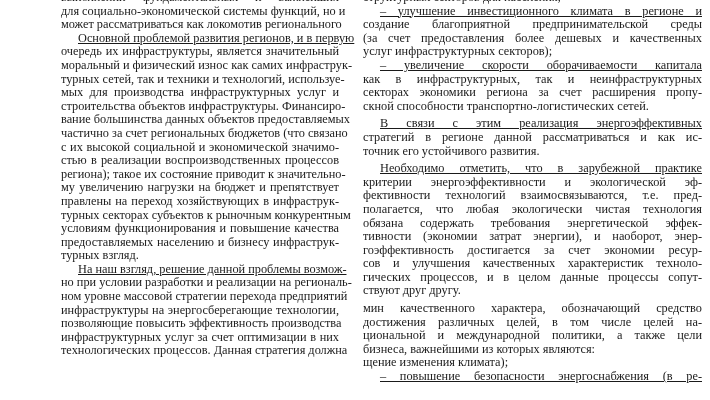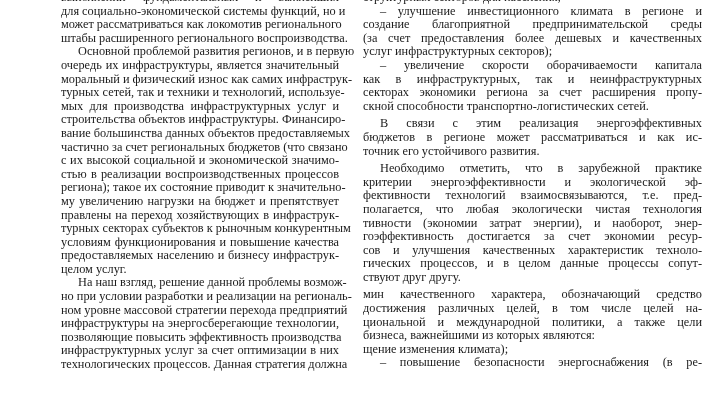--- a/index.html
+++ b/index.html
@@ -11,75 +11,75 @@
   }
   .col { position:absolute; top:0; }
   #left { left:61px; width:278px; top:-9px; }
   #right { left:363px; width:339px; top:-9px; }
   .line {
     height:13.6px; line-height:13.6px; font-size:12.3px;
     white-space:nowrap; text-align:justify; text-align-last:justify;
     overflow:visible;
   }
   .line.last { text-align-last:left; }
-  .line.indent { padding-left:17px; }
+  .line.indent { padding-left:17px;text-decoration:underline; }
   .gap { height:4px; }
 </style>
 </head>
 <body>
 
 <div class="col" id="left">
     <div class="line">выполнении фундаментальных и важнейших</div>
     <div class="line">для социально-экономической системы функций, но и</div>
     <div class="line">может рассматриваться как локомотив регионального</div>
-    <div class="line last">штабы расширенного регионального воспроизводства.</div>
     <div class="line indent">Основной проблемой развития регионов, и в первую</div>
     <div class="line">очередь их инфраструктуры, является значительный</div>
     <div class="line">моральный и физический износ как самих инфраструк-</div>
     <div class="line">турных сетей, так и техники и технологий, используе-</div>
     <div class="line">мых для производства инфраструктурных услуг и</div>
     <div class="line">строительства объектов инфраструктуры. Финансиро-</div>
     <div class="line">вание большинства данных объектов предоставляемых</div>
     <div class="line">частично за счет региональных бюджетов (что связано</div>
     <div class="line">с их высокой социальной и экономической значимо-</div>
     <div class="line">стью в реализации воспроизводственных процессов</div>
     <div class="line">региона); такое их состояние приводит к значительно-</div>
     <div class="line">му увеличению нагрузки на бюджет и препятствует</div>
     <div class="line">правлены на переход хозяйствующих в инфраструк-</div>
     <div class="line">турных секторах субъектов к рыночным конкурентным</div>
     <div class="line">условиям функционирования и повышение качества</div>
     <div class="line">предоставляемых населению и бизнесу инфраструк-</div>
-    <div class="line last">целом услуг.</div>
+    <div class="line last">турных взгляд.</div>
     <div class="line indent">На наш взгляд, решение данной проблемы возмож-</div>
     <div class="line">но при условии разработки и реализации на региональ-</div>
     <div class="line">ном уровне массовой стратегии перехода предприятий</div>
     <div class="line">инфраструктуры на энергосберегающие технологии,</div>
     <div class="line">позволяющие повысить эффективность производства</div>
     <div class="line">инфраструктурных услуг за счет оптимизации в них</div>
     <div class="line">технологических процессов. Данная стратегия должна</div>
   </div>
 <div class="col" id="right">
     <div class="line last">структурных секторов для населения;</div>
     <div class="line indent">– улучшение инвестиционного климата в регионе и</div>
     <div class="line">создание благоприятной  предпринимательской среды</div>
     <div class="line">(за счет предоставления более дешевых и качественных</div>
     <div class="line last">услуг инфраструктурных секторов);</div>
     <div class="line indent">– увеличение скорости оборачиваемости капитала</div>
     <div class="line">как в инфраструктурных, так и неинфраструктурных</div>
     <div class="line">секторах экономики региона за счет расширения пропу-</div>
     <div class="line last">скной способности транспортно-логистических сетей.</div>
     <div class="gap"></div>
     <div class="line indent">В связи с этим реализация энергоэффективных</div>
-    <div class="line">бюджетов в регионе может рассматриваться и как ис-</div>
+    <div class="line">стратегий в регионе данной рассматриваться и как ис-</div>
     <div class="line last">точник его устойчивого развития.</div>
     <div class="gap"></div>
     <div class="line indent">Необходимо отметить, что в зарубежной практике</div>
     <div class="line">критерии энергоэффективности и экологической эф-</div>
     <div class="line">фективности технологий взаимосвязываются, т.е. пред-</div>
     <div class="line">полагается, что любая экологически чистая технология</div>
+    <div class="line">обязана содержать требования энергетической эффек-</div>
     <div class="line">тивности (экономии затрат энергии), и наоборот,  энер-</div>
     <div class="line">гоэффективность достигается за счет экономии ресур-</div>
     <div class="line">сов и улучшения качественных характеристик техноло-</div>
     <div class="line">гических процессов, и в целом данные процессы сопут-</div>
     <div class="line last">ствуют друг другу.</div>
     <div class="gap"></div>
     <div class="line">мин качественного характера, обозначающий средство</div>
     <div class="line">достижения различных целей, в том числе целей на-</div>
     <div class="line">циональной и международной политики, а также цели</div>
     <div class="line last">бизнеса, важнейшими из которых являются:</div>

